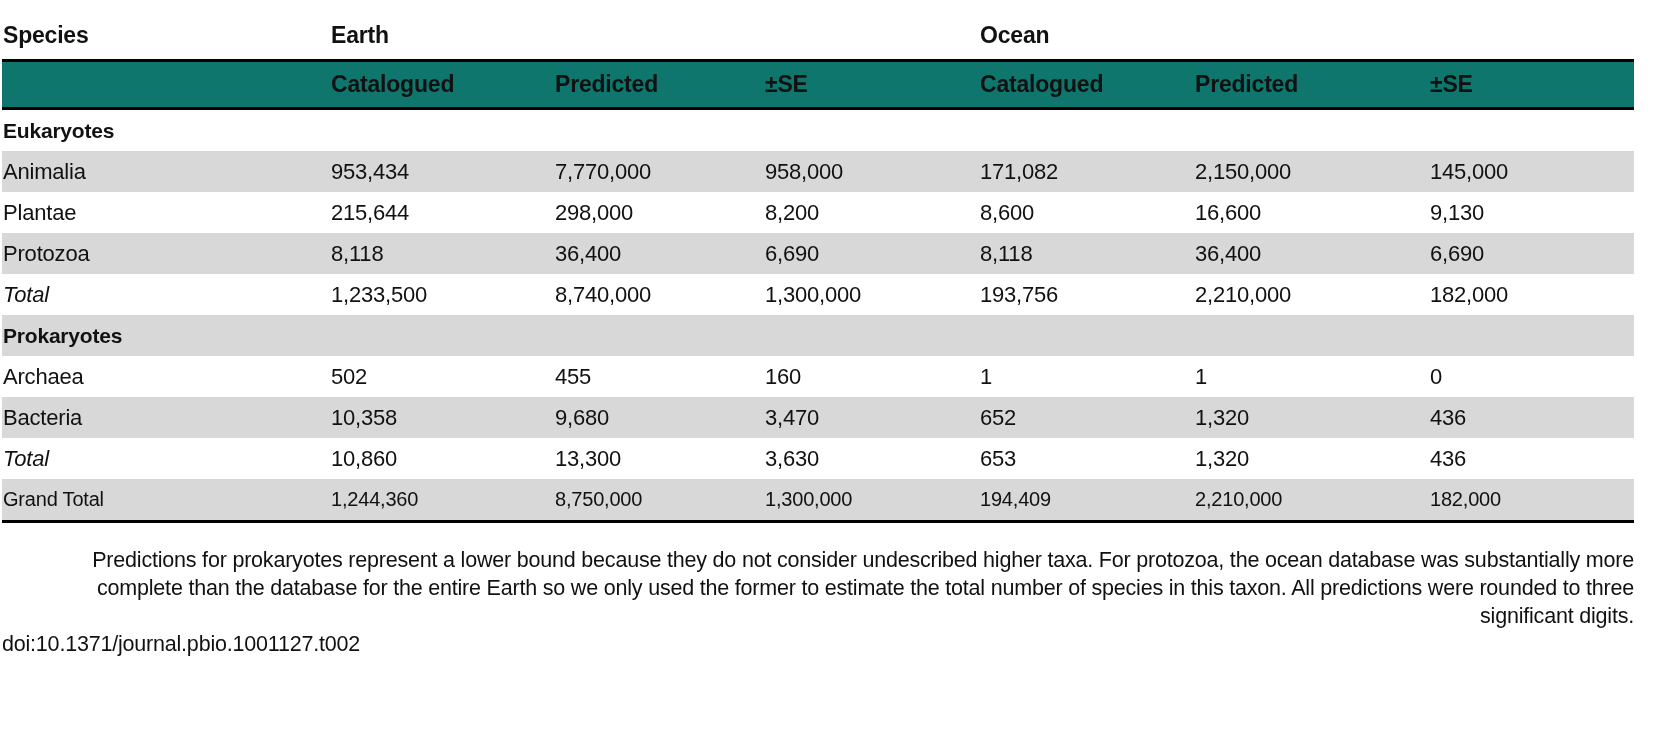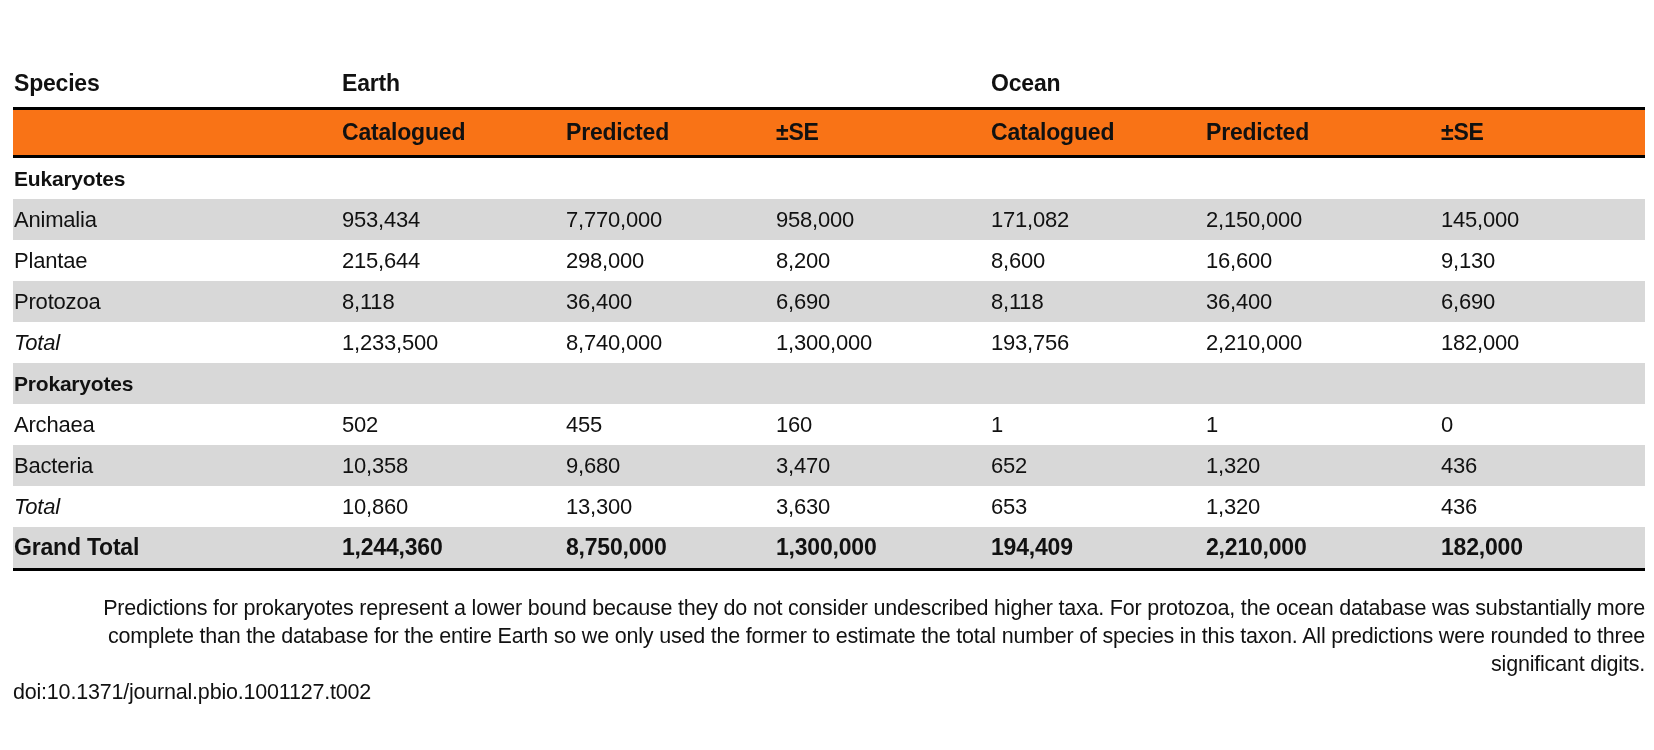--- a/index.html
+++ b/index.html
@@ -6,23 +6,22 @@
     margin: 0;
     padding: 0;
     background: #ffffff;
     width: 1654px;
     height: 750px;
     overflow: hidden;
     font-family: "Liberation Sans", sans-serif;
     color: #111111;
   }
   .page {
-    padding: 0 9px 0 13px;
+    padding: 0 9px 0 2px;
     box-sizing: border-box;
-    margin-top: 48px;
   }
   table.species-table {
     border-collapse: collapse;
     table-layout: fixed;
     width: 1632px;
   }
   
   tr.group-row th {
     text-align: left;
     vertical-align: bottom;
@@ -31,38 +30,38 @@
     padding: 22px 0 10px 1px;
     border-bottom: 3px solid #000000;
     letter-spacing: -0.2px;
   }
   tr.sub-row th {
     text-align: left;
     vertical-align: middle;
     font-size: 23px;
     font-weight: bold;
     height: 45px;
-    background: #f97316;
+    background: #0f766e;
     border-bottom: 3px solid #000000;
     padding: 0 0 0 1px;
     letter-spacing: -0.2px;
   }
   
   tbody td {
     height: 41px;
     font-size: 22px;
     vertical-align: middle;
     padding: 0 0 0 1px;
     letter-spacing: -0.2px;
     white-space: nowrap;
   }
   tbody tr:nth-child(even) { background: #d8d8d8; }
   tbody tr.section td { font-weight: bold; font-size: 21px; }
   tbody tr.total td.label-cell { font-style: italic; }
-  tbody tr.grand td { font-weight: bold; font-size: 23px; }
+  tbody tr.grand td { font-weight: normal; font-size: 20px; }
   tbody tr:last-child td { border-bottom: 3px solid #000000; }
   
   .footnote {
     margin-top: 23px;
     font-size: 21.5px;
     line-height: 28px;
     letter-spacing: -0.2px;
     width: 1632px;
     text-align: right;
   }

